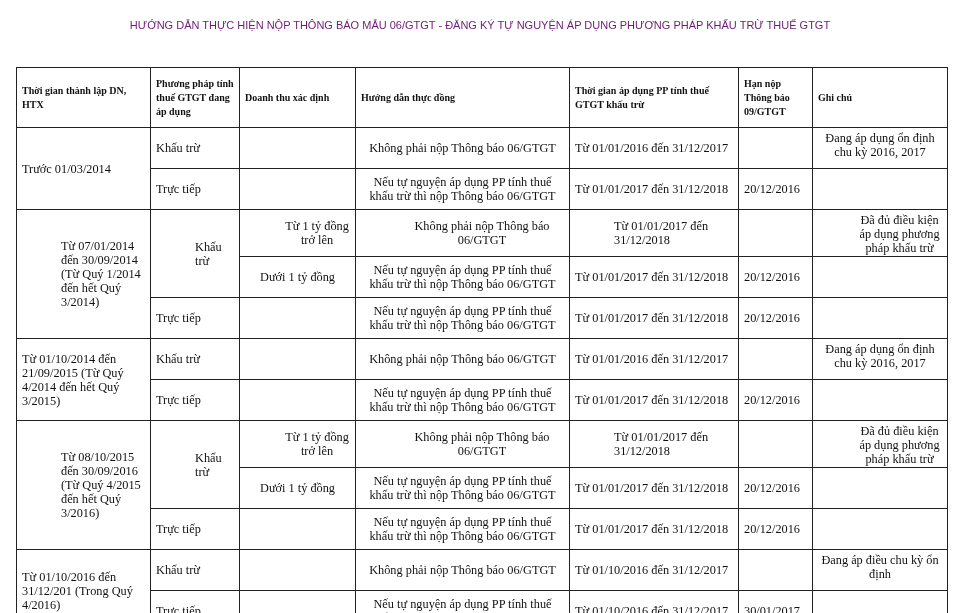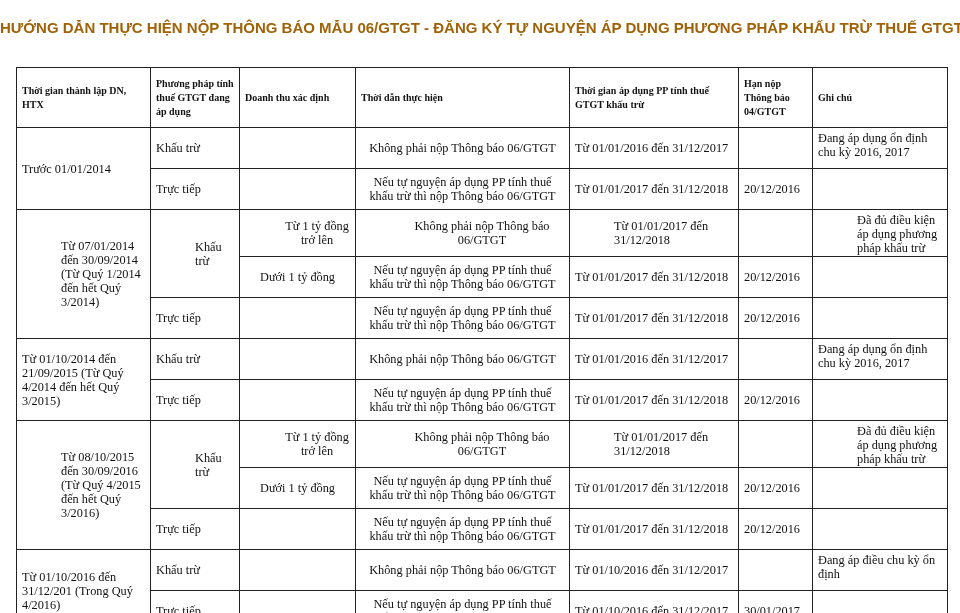--- a/index.html
+++ b/index.html
@@ -1,33 +1,33 @@
 <!DOCTYPE html>
 <html><head>
 <meta charset="utf-8">
 <style>
   html, body { margin:0; padding:0; background:#ffffff; }
   body { width:960px; height:613px; position:relative; overflow:hidden; }
   .title {
     position:absolute; left:0; top:19px; width:960px; text-align:center;
-    font-family:"Liberation Sans", sans-serif; font-weight:bold; font-size:15px;
-    color:#a16207; letter-spacing:0px; white-space:nowrap;
+    font-family:"Liberation Sans", sans-serif; font-weight:normal; font-size:11px;
+    color:#701a75; letter-spacing:0px; white-space:nowrap;
   }
   table.guide {
     position:absolute; left:16px; top:67px; width:931px;
     border-collapse:collapse; table-layout:fixed;
     font-family:"Liberation Serif", serif; font-size:12.3px; color:#111;
   }
   table.guide td, table.guide th {
     border:1.5px solid #222; padding:1px 5px; vertical-align:middle; line-height:14px;
   }
   table.guide th { font-weight:bold; text-align:left; font-size:10px; height:57px; }
   .c { }
   .l { text-align:center; }
-  .note { text-align:left; vertical-align:top !important; padding-top:3px !important; }
+  .note { text-align:center; vertical-align:top !important; padding-top:3px !important; }
   tr.r1 td { height:36px; }
   tr.r2 td { height:40px;padding-left:44px; }
 </style>
 </head>
 <body>
 
 <div class="title">HƯỚNG DẪN THỰC HIỆN NỘP THÔNG BÁO MẪU 06/GTGT - ĐĂNG KÝ TỰ NGUYỆN ÁP DỤNG PHƯƠNG PHÁP KHẤU TRỪ THUẾ GTGT</div>
 
 <table class="guide">
   <colgroup>
@@ -37,30 +37,30 @@
       <col style="width:214px">
       <col style="width:169px">
       <col style="width:74px">
       <col style="width:135px">
   </colgroup>
   <thead>
     <tr>
       <th>Thời gian thành lập DN, HTX</th>
       <th>Phương pháp tính thuế GTGT đang áp dụng</th>
       <th>Doanh thu xác định</th>
-      <th>Thời dẫn thực hiện</th>
+      <th>Hướng dẫn thực đồng</th>
       <th>Thời gian áp dụng PP tính thuế GTGT khấu trừ</th>
-      <th>Hạn nộp Thông báo 04/GTGT</th>
+      <th>Hạn nộp Thông báo 09/GTGT</th>
       <th>Ghi chú</th>
     </tr>
   </thead>
   <tbody>
 
     <tr class="r1">
-      <td class="c" rowspan="2">Trước 01/01/2014</td>
+      <td class="c" rowspan="2">Trước 01/03/2014</td>
       <td class="c">Khấu trừ</td>
       <td class="l"></td>
       <td class="l">Không phải nộp Thông báo  06/GTGT</td>
       <td class="c">Từ 01/01/2016 đến 31/12/2017</td>
       <td class="c"></td>
       <td class="note">Đang áp dụng ổn định chu kỳ 2016, 2017</td>
     </tr>
     <tr class="r1">
       <td class="c">Trực tiếp</td>
       <td class="l"></td>

